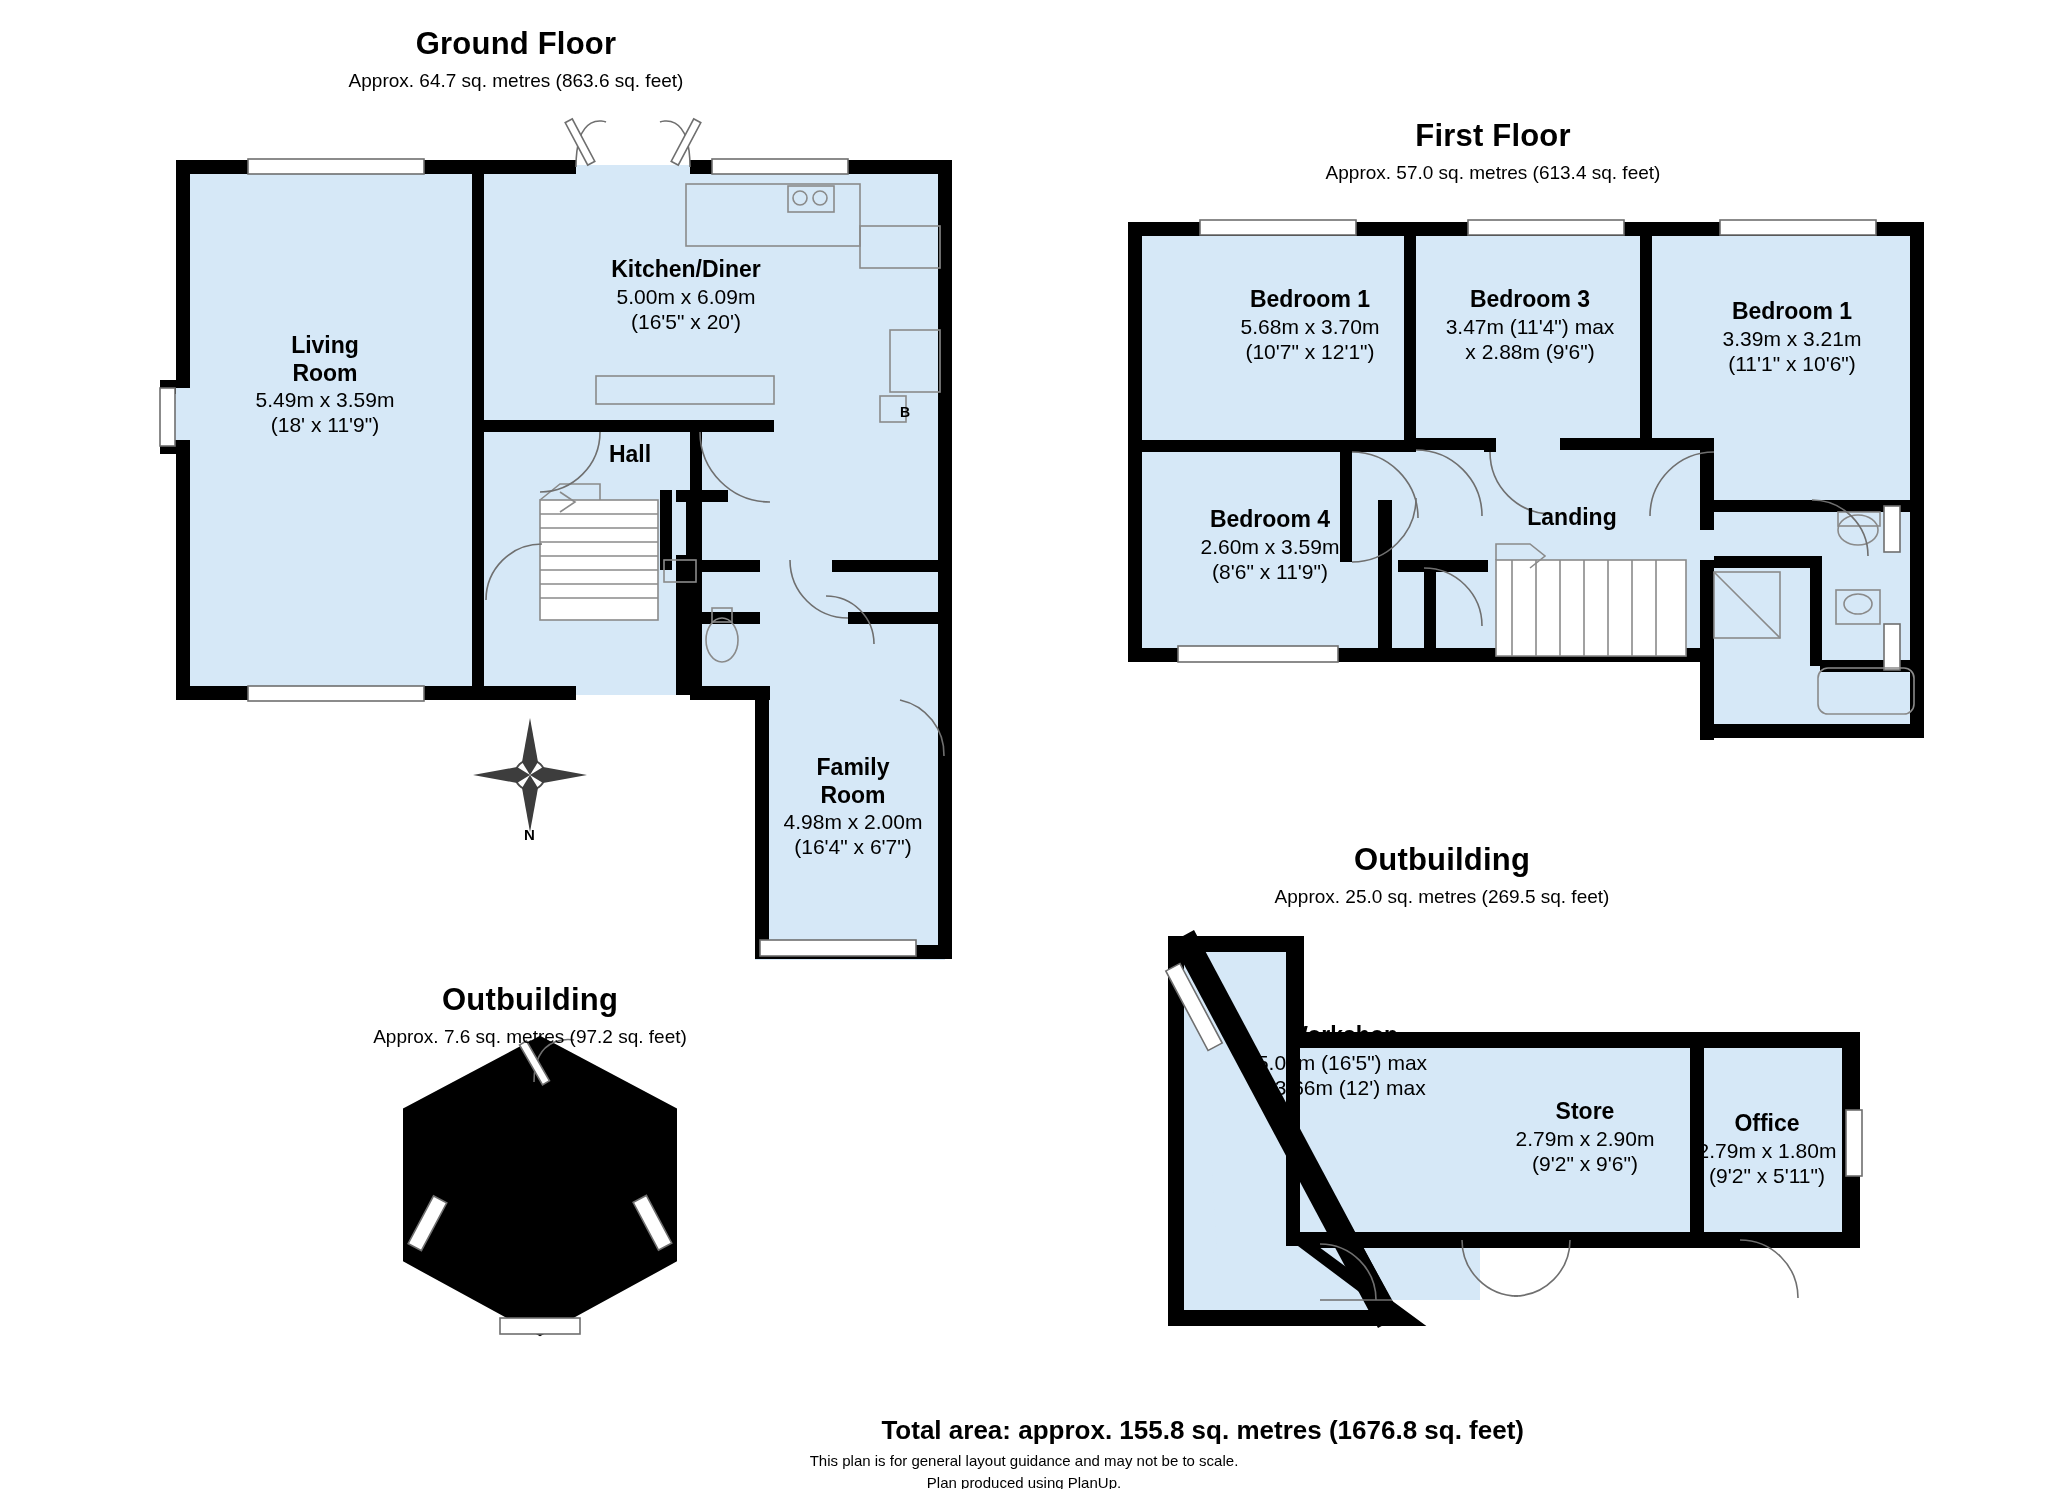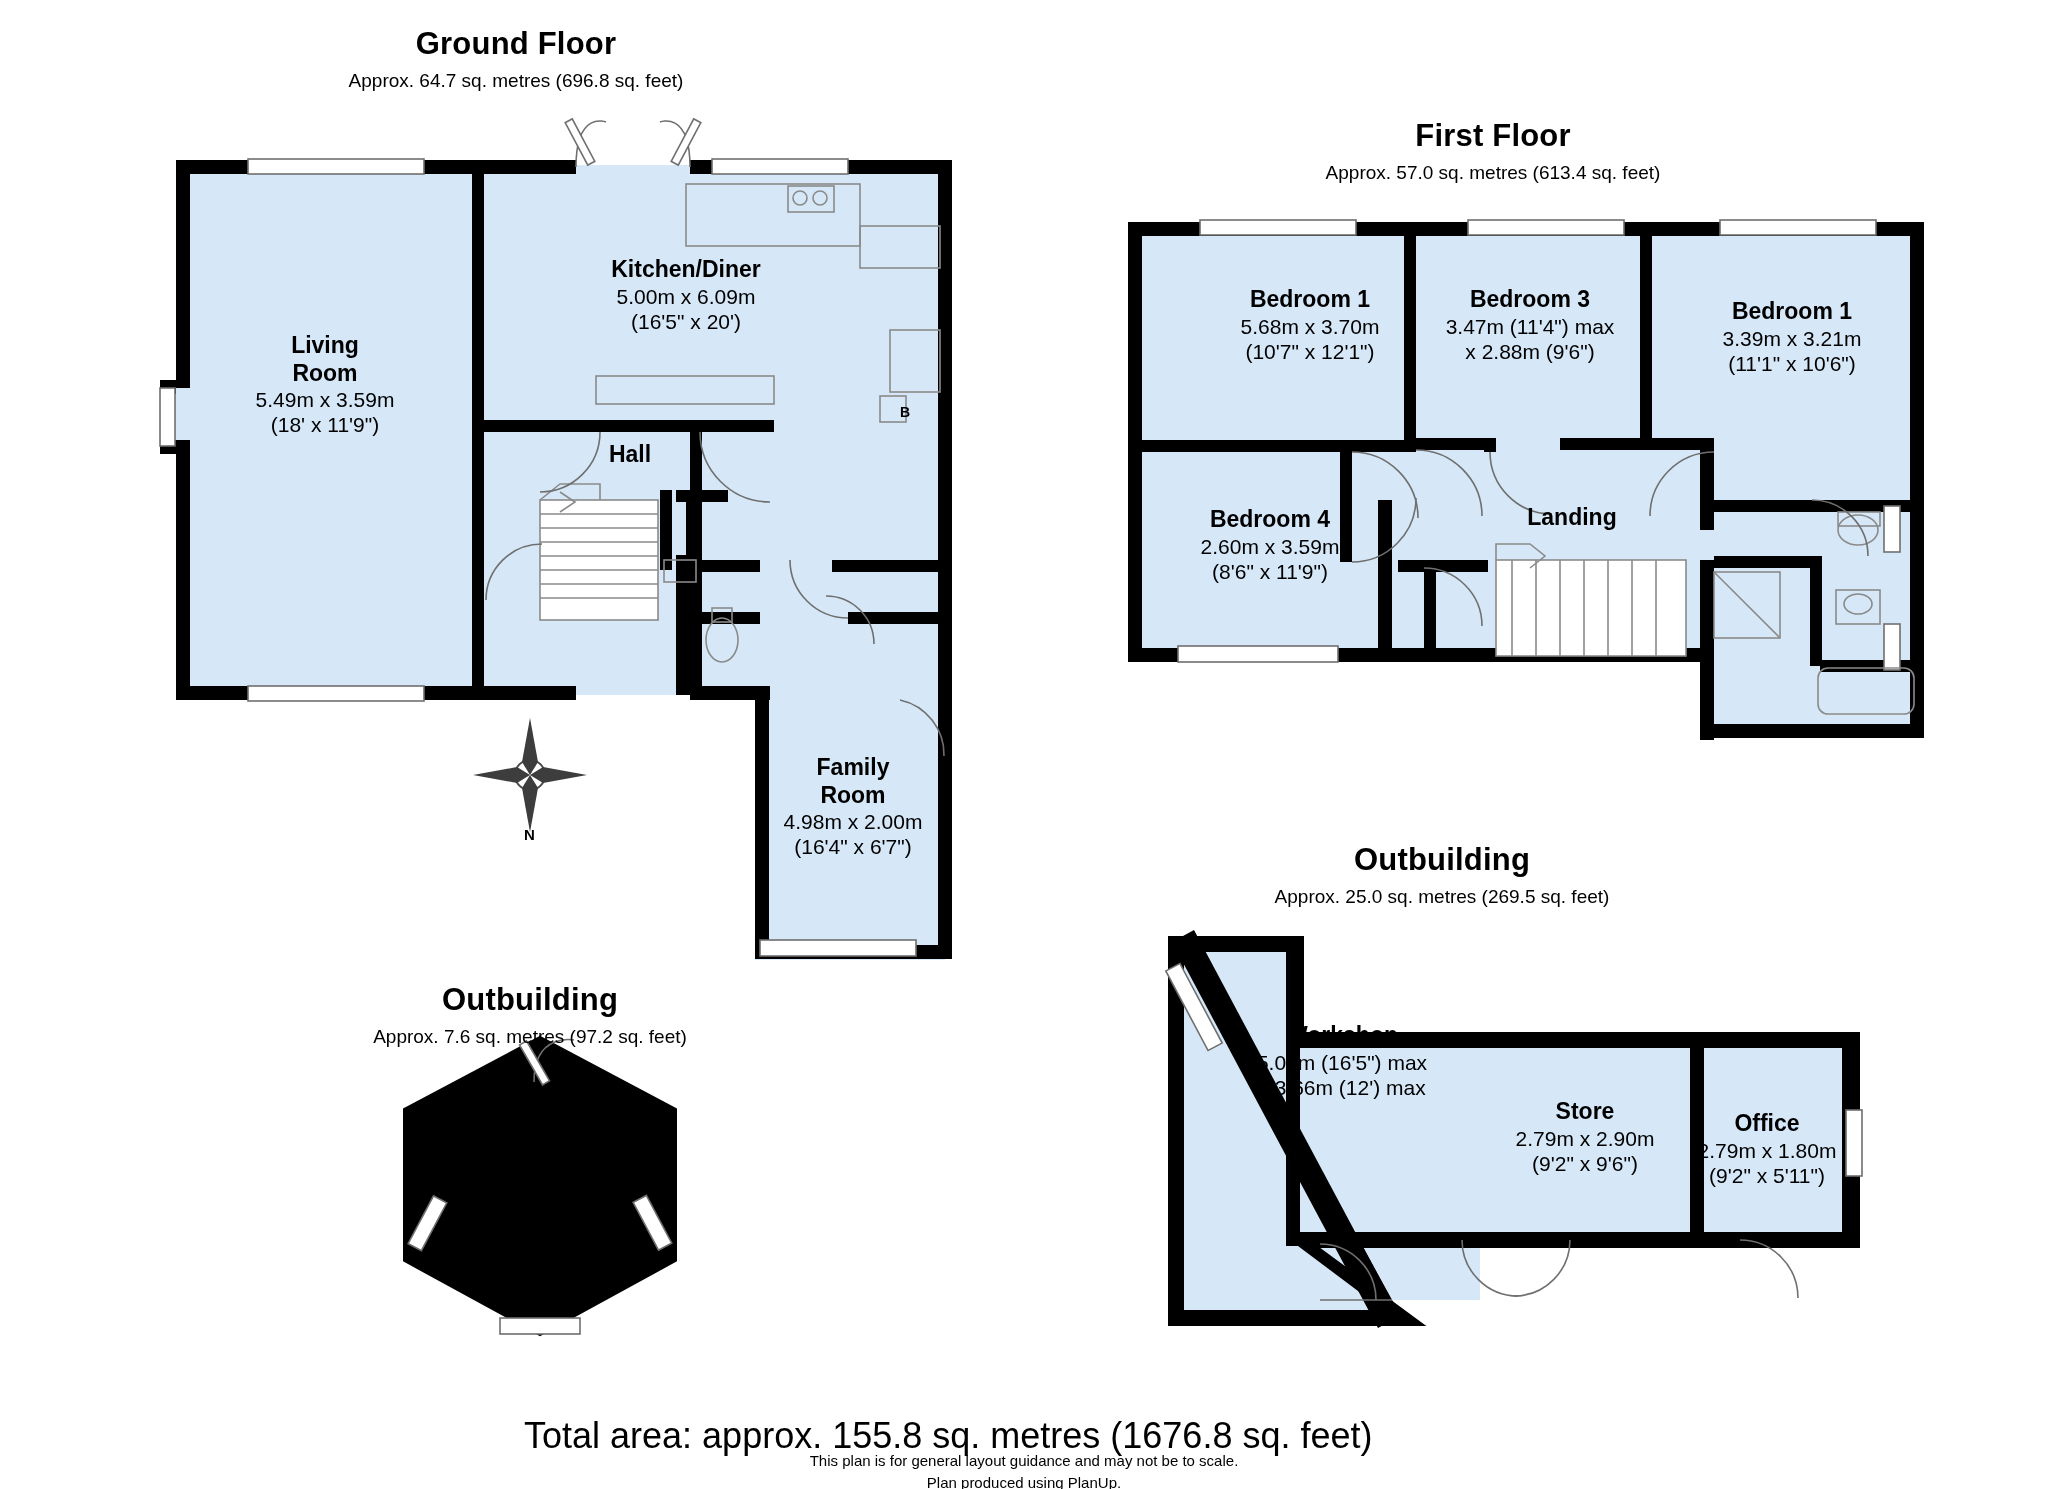--- a/index.html
+++ b/index.html
@@ -11,21 +11,21 @@
   svg.plan{position:absolute;left:0;top:0;width:2048px;height:1489px;}
 
   .blk{position:absolute;text-align:center;line-height:1.18;}
   .sec-title{font-weight:bold;font-size:31px;letter-spacing:.2px;}
   .sec-sub{font-size:19px;margin-top:7px;}
 
   .rm{position:absolute;text-align:center;line-height:1.2;white-space:nowrap;}
   .rm .nm{font-weight:bold;font-size:23px;}
   .rm .dm{font-size:21px;}
 
-  .total{position:absolute;text-align:left;font-weight:normal;font-size:36px;}
+  .total{position:absolute;text-align:right;font-weight:bold;font-size:26px;}
   .disc{position:absolute;text-align:center;font-size:15px;line-height:1.45;}
 
   .compass-lbl{position:absolute;font-size:15px;font-weight:bold;}
   .bmark{position:absolute;font-size:14px;font-weight:bold;}
 </style>
 </head>
 <body>
 
 <div class="stage">
 
@@ -253,21 +253,21 @@
       <path class="door" d="M1462,1240 A56,56 0 0 0 1518,1296"></path>
       <path class="door" d="M1570,1240 A56,56 0 0 1 1514,1296"></path>
       <path class="door" d="M1740,1240 A58,58 0 0 1 1798,1298"></path>
       <path class="door" d="M1320,1300 L1392,1300"></path>
       <path class="door" d="M1320,1244 A56,56 0 0 1 1376,1300"></path>
     </g>
   </svg>
 
   <div class="blk" style="left:266px;top:26px;width:500px;">
     <div class="sec-title">Ground Floor</div>
-    <div class="sec-sub">Approx. 64.7 sq. metres (696.8 sq. feet)</div>
+    <div class="sec-sub">Approx. 64.7 sq. metres (863.6 sq. feet)</div>
   </div>
 
   <div class="blk" style="left:1273px;top:118px;width:440px;">
     <div class="sec-title">First Floor</div>
     <div class="sec-sub">Approx. 57.0 sq. metres (613.4 sq. feet)</div>
   </div>
 
   <div class="blk" style="left:330px;top:982px;width:400px;">
     <div class="sec-title">Outbuilding</div>
     <div class="sec-sub">Approx. 7.6 sq. metres (97.2 sq. feet)</div>

